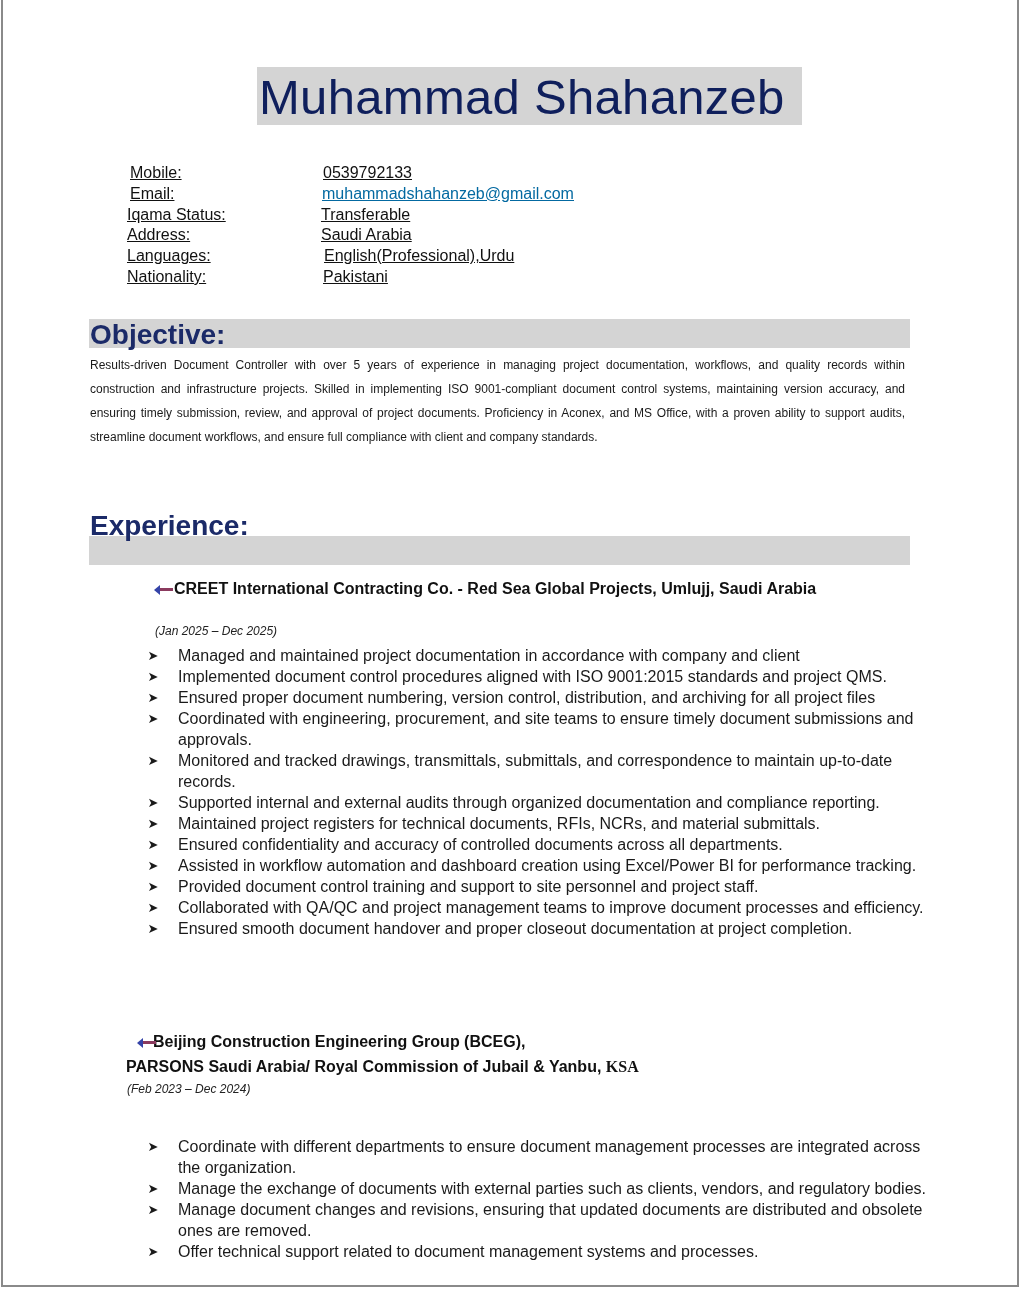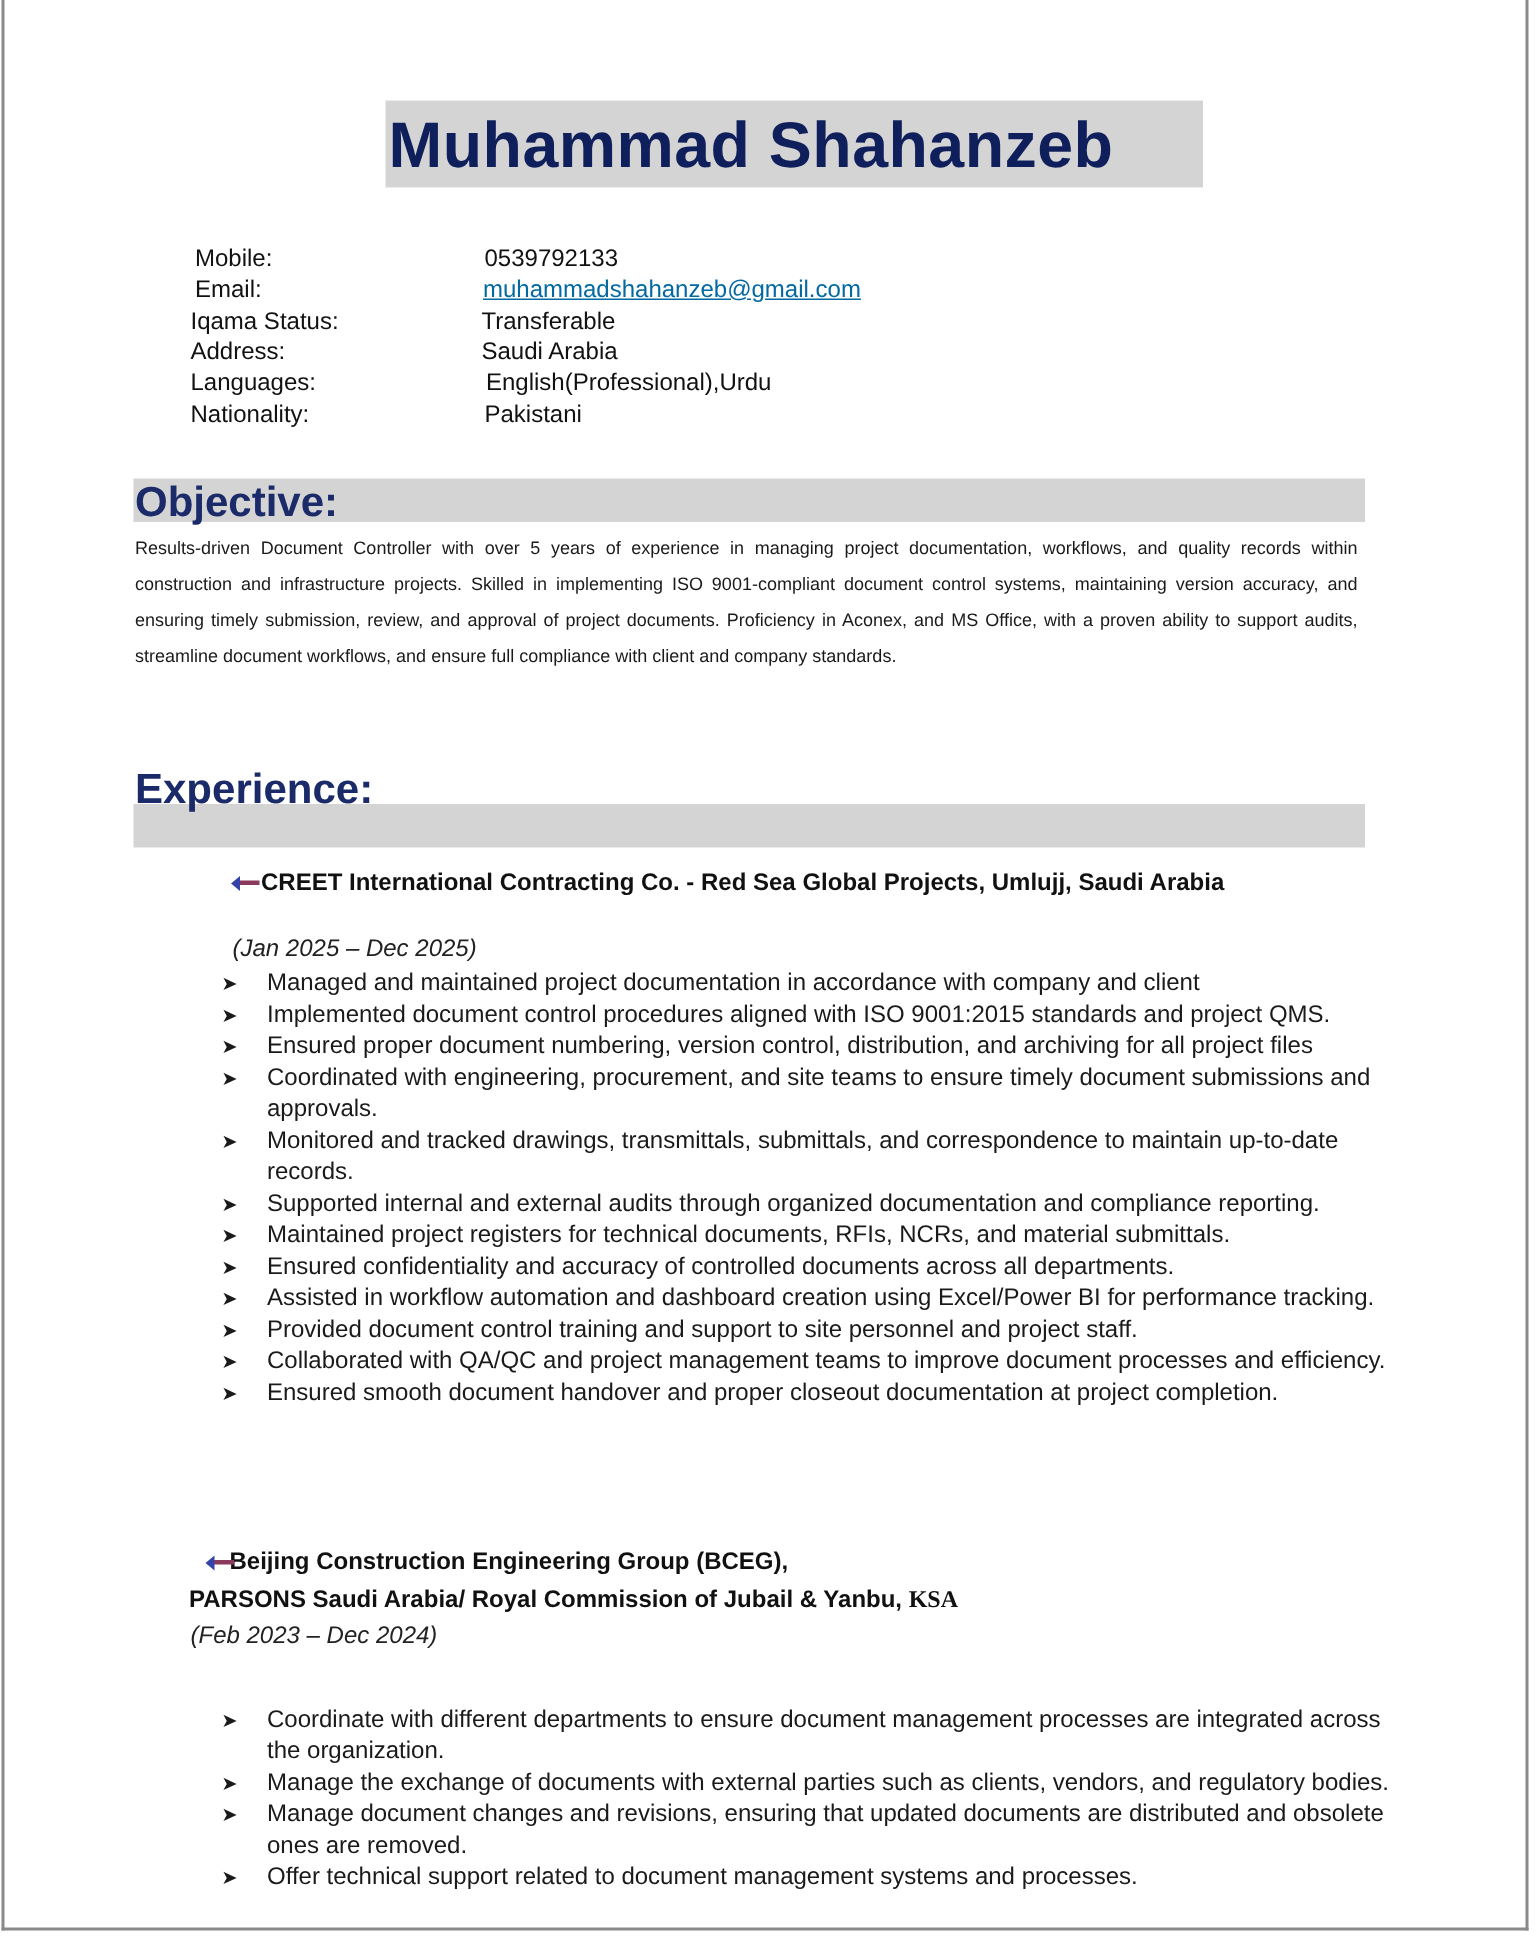--- a/index.html
+++ b/index.html
@@ -1,28 +1,28 @@
 <!DOCTYPE html>
 <html><head>
 <meta charset="utf-8">
 <style>
   html, body { margin: 0; padding: 0; background: #ffffff; }
   body { width: 1024px; height: 1298px; position: relative; overflow: hidden; font-family: "Liberation Sans", sans-serif; color: #111; }
   .page { position: absolute; left: 1px; top: 0; width: 1018px; height: 1287px; border-left: 2px solid #8a8a8a; border-right: 2px solid #8a8a8a; border-bottom: 2px solid #8a8a8a; box-sizing: border-box; background: #fff; }
   .name-bar { position: absolute; left: 254px; top: 67px; width: 545px; height: 58px; background: #d4d4d4; }
-  .name { position: absolute; left: 256px; top: 68px; font-size: 43px; font-weight: bold; color: #0f1f5c; letter-spacing: 0.3px; line-height: 58px; white-space: nowrap; }
+  .name { position: absolute; left: 256px; top: 68px; font-size: 49px; font-weight: normal; color: #0f1f5c; letter-spacing: 0.3px; line-height: 58px; white-space: nowrap; }
   .contact { position: absolute; left: 124px; top: 163px; font-size: 16px; line-height: 20.8px; }
-  .contact .row { display: flex; height: 20.8px; }
+  .contact .row { display: flex; height: 20.8px; text-decoration: underline; }
   .contact .lbl { width: 193px; }
   .contact a { color: #0369a1; text-decoration: underline; text-align: center; }
   .section-bar { position: absolute; left: 86px; width: 821px; height: 29px; background: #d4d4d4; }
   .section-title { position: absolute; left: 87px; font-size: 28px; font-weight: bold; color: #1b2a68; line-height: 29px; }
   .objective { position: absolute; left: 87px; top: 353px; width: 815px; font-size: 12px; line-height: 24px; text-align: justify; color: #1a1a1a; }
   .job-head { position: absolute; font-size: 16px; font-weight: bold; line-height: 23px; color: #111; }
-  .job-date { position: absolute; font-size: 16px; font-style: italic; color: #222; }
+  .job-date { position: absolute; font-size: 12px; font-style: italic; color: #222; }
   .bullets { position: absolute; left: 140px; width: 790px; margin: 0; padding: 0; list-style: none; font-size: 16px; line-height: 21px; color: #1a1a1a; }
   .bullets li { position: relative; padding-left: 35px; }
   .bullets li .mk { position: absolute; left: 0; top: 0; font-size: 13px; width: 20px; text-align: center; }
   .arrow-icon { display: inline-block; width: 20px; height: 14px; position: relative; vertical-align: -1px; }
   .arrow-icon::before { content: ""; position: absolute; left: 3px; top: 7px; width: 16px; height: 3px; background: #8b3a5e; }
   .arrow-icon::after { content: ""; position: absolute; left: 0; top: 4px; border-right: 6px solid #3443a8; border-top: 5px solid transparent; border-bottom: 5px solid transparent; }
   .ksa { font-family: "Liberation Serif", serif; }
 </style>
 </head>
 <body>

